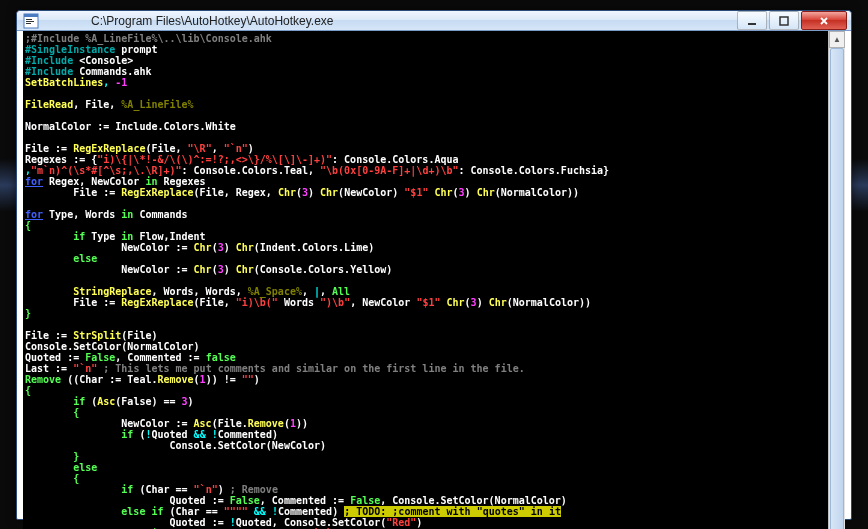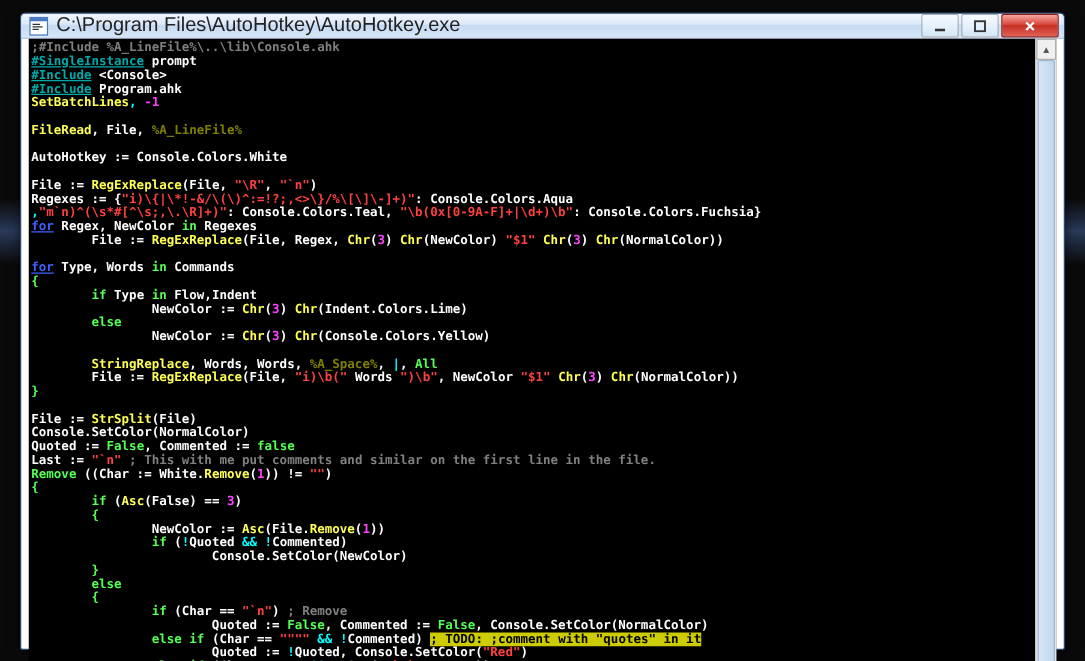--- a/index.html
+++ b/index.html
@@ -14,21 +14,21 @@
   box-shadow: 0 0 10px rgba(0,0,0,0.6);
   display: flex; flex-direction: column;
 }
 .titlebar {
   height: 28px; background: linear-gradient(to bottom, #f0f6ff 0%, #dce9f8 45%, #c5daf2 46%, #d6e6f8 100%);
   border-radius: 4px 4px 0 0; display: flex; align-items: center; padding: 0 4px 0 6px;
   border-bottom: 1px solid #7a9ac8;
 }
 .app-icon { width: 16px; height: 16px; margin-right: 6px; }
 .app-icon svg { display:block; }
-.title-text { font-size: 16px; color: #222; flex: 1; }
+.title-text { font-size: 12px; color: #222; flex: 1; margin-left: 46px; }
 .win-controls { display: flex; gap: 2px; }
 .win-btn {
   width: 30px; height: 19px; border-radius: 2px;
   border: 1px solid rgba(0,0,0,0.25);
   background: linear-gradient(to bottom, #f7fbff, #d5e6f8);
   display:flex; align-items:center; justify-content:center;
   font-size: 10px; color:#333;
 }
 .win-btn.close {
   width: 46px;
@@ -54,21 +54,21 @@
   display:flex; align-items:center; justify-content:center; font-size:8px; color:#555;}
 .sb-track { flex:1; background:#e4e4e4; position:relative; }
 .sb-thumb { position:absolute; left:1px; right:1px; top:0; height:85%;
   background: linear-gradient(to right,#d8e6f6,#c0d6ee);
   border:1px solid #9bb8d8; border-radius:2px; }
 
 .c-gray   { color:#808080; }
 .c-olive  { color:#808000; }
 .c-white  { color:#ffffff; }
 .c-red    { color:#ff4040; }
-.c-teal   { color:#00aaaa;text-decoration:underline; }
+.c-teal   { color:#00aaaa; }
 .c-aqua   { color:#00ffff; }
 .c-yellow { color:#ffff55; }
 .c-blue   { color:#4060ff;text-decoration:underline; }
 .c-lime   { color:#55ff55; }
 .c-fuch   { color:#ff40ff; }
 .bg-yel   { background:#cccc00; color:#000; }
 </style>
 </head>
 <body>
 
@@ -99,26 +99,26 @@
           <svg width="10" height="10">
             <path d="M2 2 L8 8 M8 2 L2 8" stroke="#fff" stroke-width="1.8"></path>
           </svg>
         </div>
     </div>
   </div>
   <div class="client">
     <div class="terminal"><span class="c-gray">;#Include %A_LineFile%\..\lib\Console.ahk</span>
 <span class="c-teal">#SingleInstance</span><span class="c-white"> prompt</span>
 <span class="c-teal">#Include</span><span class="c-white"> &lt;Console&gt;</span>
-<span class="c-teal">#Include</span><span class="c-white"> Program.ahk</span>
+<span class="c-teal">#Include</span><span class="c-white"> Commands.ahk</span>
 <span class="c-yellow">SetBatchLines</span><span class="c-aqua">, </span><span class="c-fuch">-1</span>
 
 <span class="c-yellow">FileRead</span><span class="c-white">, File, </span><span class="c-olive">%A_LineFile%</span>
 
-<span class="c-white">AutoHotkey := Console.Colors.White</span>
+<span class="c-white">NormalColor := Include.Colors.White</span>
 
 <span class="c-white">File := </span><span class="c-yellow">RegExReplace</span><span class="c-white">(File, </span><span class="c-red">"\R"</span><span class="c-white">, </span><span class="c-red">"`n"</span><span class="c-white">)</span>
 <span class="c-white">Regexes := {</span><span class="c-red">"i)\{|\*!-&amp;/\(\)^:=!?;,&lt;&gt;\}/%\[\]\-]+)"</span><span class="c-white">: Console.Colors.Aqua</span>
 <span class="c-aqua">,</span><span class="c-red">"m`n)^(\s*#[^\s;,\.\R]+)"</span><span class="c-white">: Console.Colors.Teal, </span><span class="c-red">"\b(0x[0-9A-F]+|\d+)\b"</span><span class="c-white">: Console.Colors.Fuchsia}</span>
 <span class="c-blue">for</span><span class="c-white"> Regex, NewColor </span><span class="c-lime">in</span><span class="c-white"> Regexes</span>
 <span class="c-white">        File := </span><span class="c-yellow">RegExReplace</span><span class="c-white">(File, Regex, </span><span class="c-yellow">Chr</span><span class="c-white">(</span><span class="c-fuch">3</span><span class="c-white">) </span><span class="c-yellow">Chr</span><span class="c-white">(NewColor) </span><span class="c-red">"$1"</span><span class="c-white"> </span><span class="c-yellow">Chr</span><span class="c-white">(</span><span class="c-fuch">3</span><span class="c-white">) </span><span class="c-yellow">Chr</span><span class="c-white">(NormalColor))</span>
 
 <span class="c-blue">for</span><span class="c-white"> Type, Words </span><span class="c-lime">in</span><span class="c-white"> Commands</span>
 <span class="c-lime">{</span>
 <span class="c-lime">        if</span><span class="c-white"> Type </span><span class="c-lime">in</span><span class="c-white"> Flow,Indent</span>
@@ -126,22 +126,22 @@
 <span class="c-lime">        else</span>
 <span class="c-white">                NewColor := </span><span class="c-yellow">Chr</span><span class="c-white">(</span><span class="c-fuch">3</span><span class="c-white">) </span><span class="c-yellow">Chr</span><span class="c-white">(Console.Colors.Yellow)</span>
 
 <span class="c-yellow">        StringReplace</span><span class="c-white">, Words, Words, </span><span class="c-olive">%A_Space%</span><span class="c-white">, </span><span class="c-aqua">|</span><span class="c-white">, </span><span class="c-lime">All</span>
 <span class="c-white">        File := </span><span class="c-yellow">RegExReplace</span><span class="c-white">(File, </span><span class="c-red">"i)\b("</span><span class="c-white"> Words </span><span class="c-red">")\b"</span><span class="c-white">, NewColor </span><span class="c-red">"$1"</span><span class="c-white"> </span><span class="c-yellow">Chr</span><span class="c-white">(</span><span class="c-fuch">3</span><span class="c-white">) </span><span class="c-yellow">Chr</span><span class="c-white">(NormalColor))</span>
 <span class="c-lime">}</span>
 
 <span class="c-white">File := </span><span class="c-yellow">StrSplit</span><span class="c-white">(File)</span>
 <span class="c-white">Console.SetColor(NormalColor)</span>
 <span class="c-white">Quoted := </span><span class="c-lime">False</span><span class="c-white">, Commented := </span><span class="c-lime">false</span>
-<span class="c-white">Last := </span><span class="c-red">"`n"</span><span class="c-gray"> ; This with me put comments and similar on the first line in the file.</span>
-<span class="c-lime">Remove</span><span class="c-white"> ((Char := White.</span><span class="c-yellow">Remove</span><span class="c-white">(</span><span class="c-fuch">1</span><span class="c-white">)) != </span><span class="c-red">""</span><span class="c-white">)</span>
+<span class="c-white">Last := </span><span class="c-red">"`n"</span><span class="c-gray"> ; This lets me put comments and similar on the first line in the file.</span>
+<span class="c-lime">Remove</span><span class="c-white"> ((Char := Teal.</span><span class="c-yellow">Remove</span><span class="c-white">(</span><span class="c-fuch">1</span><span class="c-white">)) != </span><span class="c-red">""</span><span class="c-white">)</span>
 <span class="c-lime">{</span>
 <span class="c-lime">        if</span><span class="c-white"> (</span><span class="c-yellow">Asc</span><span class="c-white">(False) == </span><span class="c-fuch">3</span><span class="c-white">)</span>
 <span class="c-lime">        {</span>
 <span class="c-white">                NewColor := </span><span class="c-yellow">Asc</span><span class="c-white">(File.</span><span class="c-yellow">Remove</span><span class="c-white">(</span><span class="c-fuch">1</span><span class="c-white">))</span>
 <span class="c-lime">                if</span><span class="c-white"> (</span><span class="c-aqua">!</span><span class="c-white">Quoted </span><span class="c-aqua">&amp;&amp;</span><span class="c-white"> </span><span class="c-aqua">!</span><span class="c-white">Commented)</span>
 <span class="c-white">                        Console.SetColor(NewColor)</span>
 <span class="c-lime">        }</span>
 <span class="c-lime">        else</span>
 <span class="c-lime">        {</span>
 <span class="c-lime">                if</span><span class="c-white"> (Char == </span><span class="c-red">"`n"</span><span class="c-white">) </span><span class="c-gray">; Remove</span>

